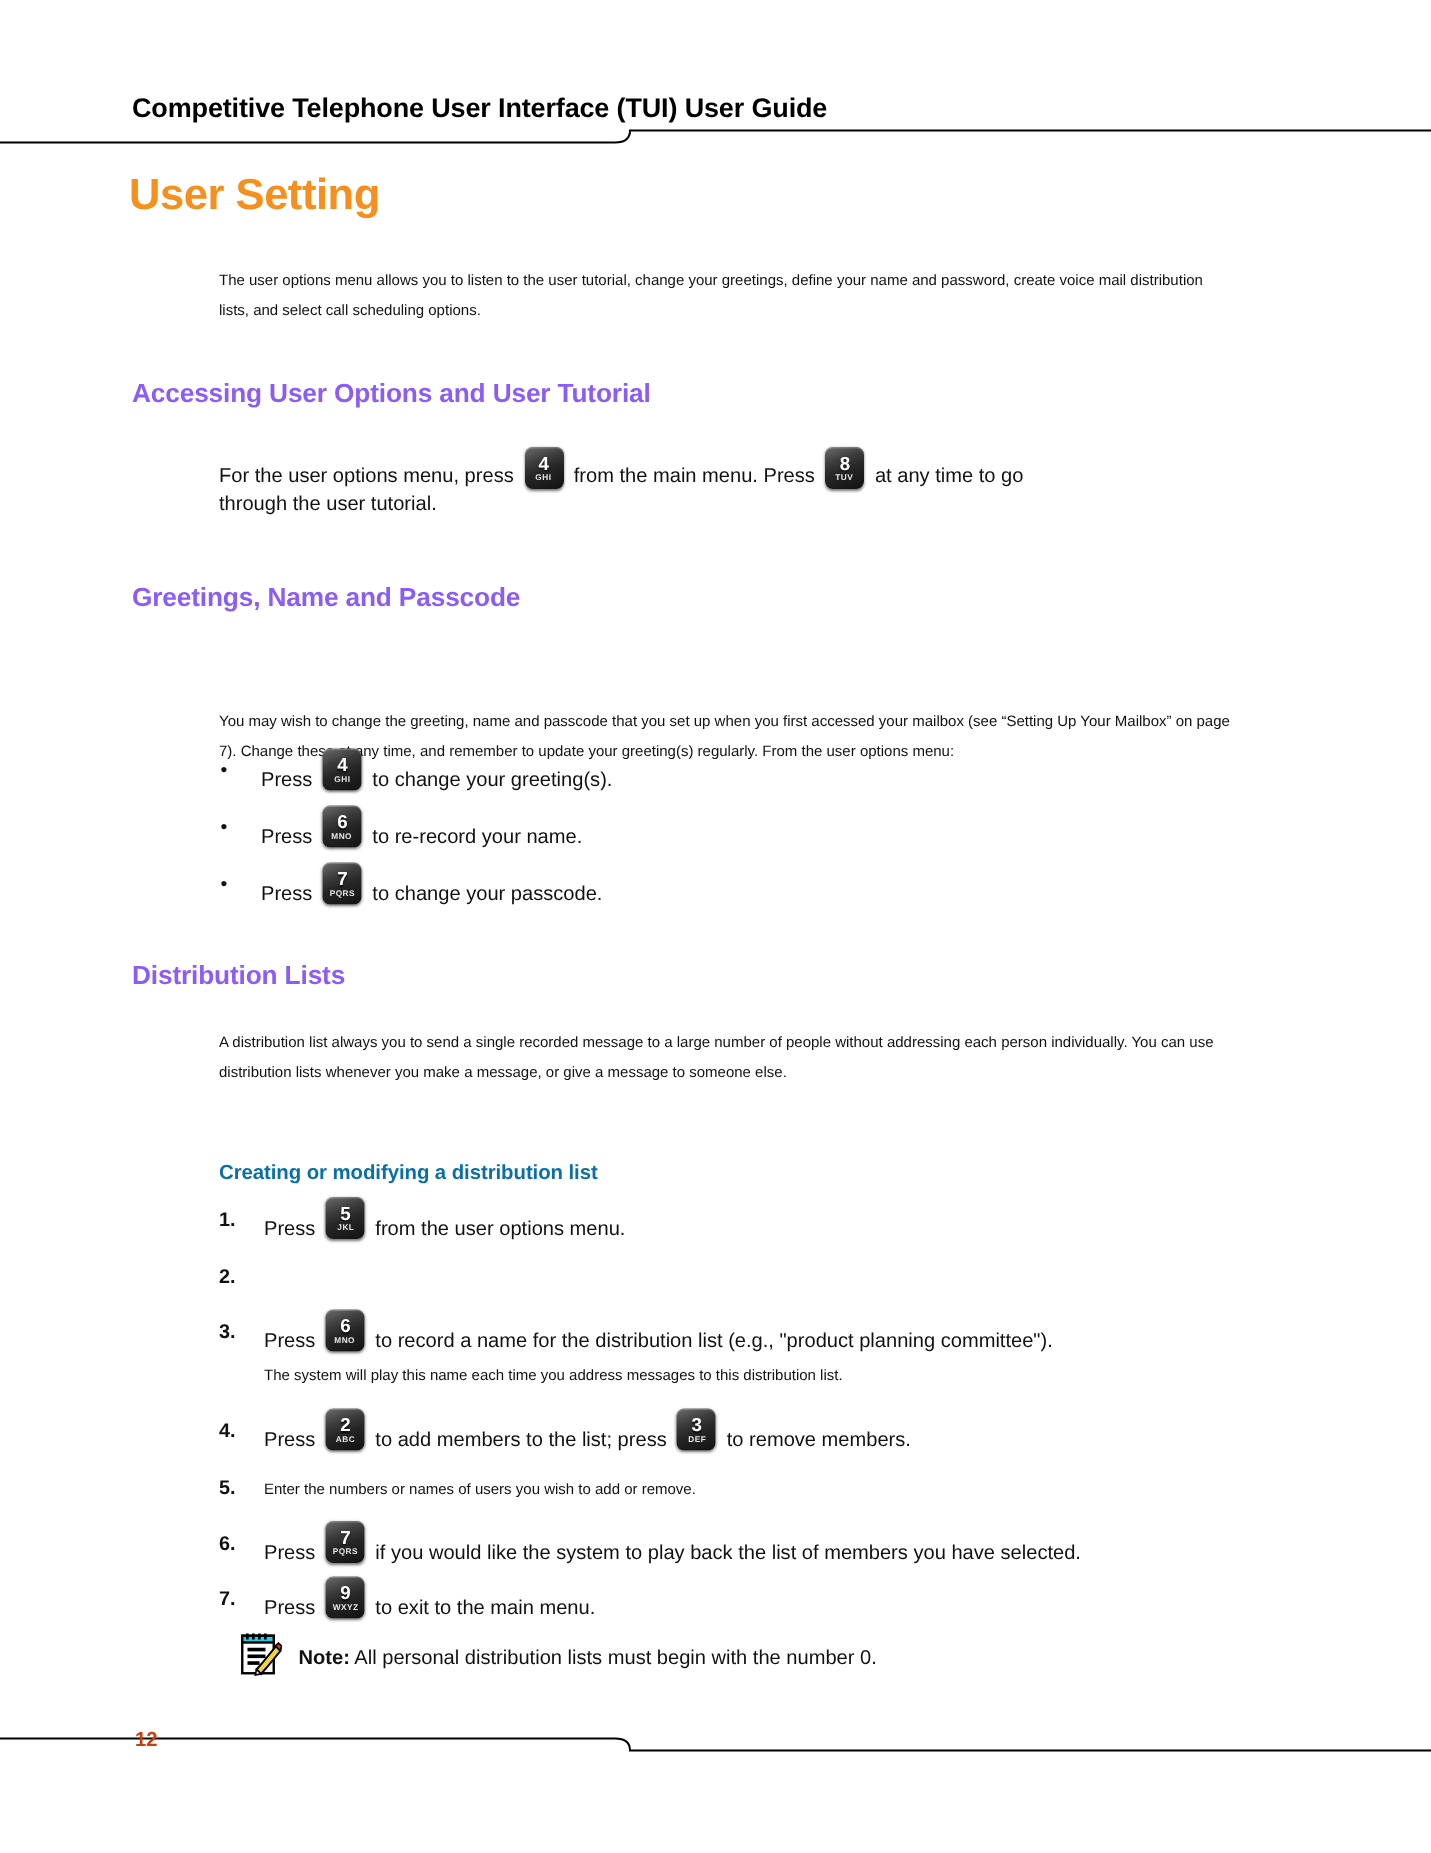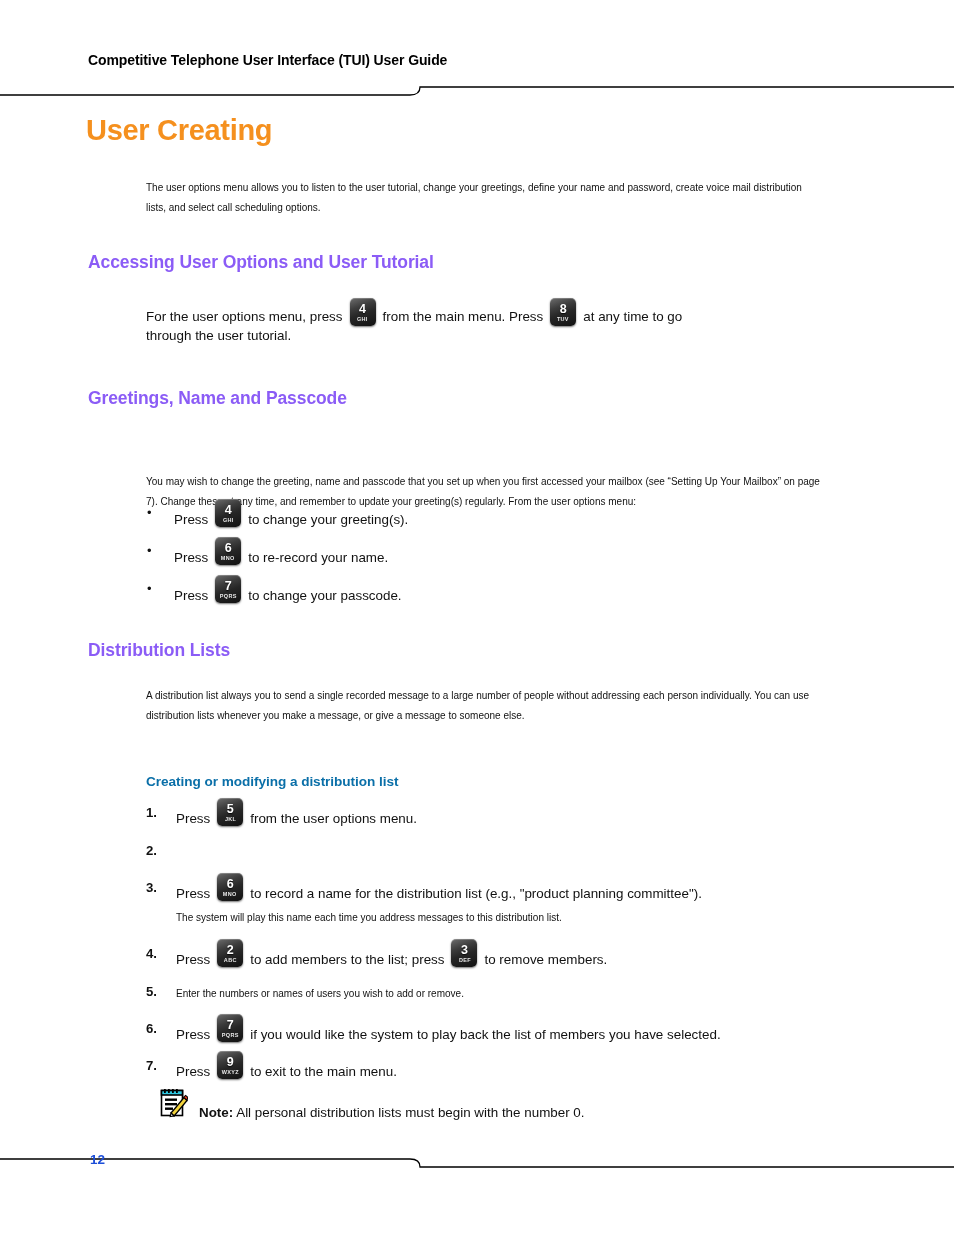--- a/index.html
+++ b/index.html
@@ -9,22 +9,22 @@
     font-family:"Liberation Sans","DejaVu Sans",sans-serif;
     color:#000;
     position:relative;
     overflow:hidden;
     -webkit-font-smoothing:antialiased;
   }
   .page{position:relative;width:954px;height:1235px;}
 
   
   .hdr-text{
-    position:absolute;left:88px;top:52px;
-    font-size:14px;font-weight:bold;letter-spacing:-0.1px;
+    position:absolute;left:88px;top:62px;
+    font-size:18px;font-weight:bold;letter-spacing:-0.1px;
     color:#000;white-space:nowrap;
   }
   
   .rule-head{position:absolute;left:0;top:78px;width:954px;height:22px;}
   .rule-foot{position:absolute;left:0;top:1155px;width:954px;height:22px;}
 
   
   .chapter-title{
     position:absolute;left:86px;top:114px;
     font-size:29px;font-weight:bold;
@@ -96,42 +96,42 @@
   .bullet-dot{
     position:absolute;
     font-size:13px;color:#111;
   }
   .num-lbl{
     position:absolute;
     font-size:13.2px;font-weight:bold;color:#111;
   }
 
   
-  .note-row{position:absolute;display:flex;align-items:flex-end;padding-left:16px;}
+  .note-row{position:absolute;display:flex;align-items:center;padding-left:16px;}
   .note-txt{font-size:13.4px;color:#111;line-height:19px;}
   .note-txt b{font-weight:bold;}
 
   
   .pageno{
     position:absolute;left:90px;top:1152px;
-    font-size:13.5px;font-weight:bold;color:#1d4ed8;
+    font-size:13.5px;font-weight:bold;color:#c2410c;
   }
 </style>
 </head>
 <body>
 
 <div class="page">
 
   <div class="hdr-text">Competitive Telephone User Interface (TUI) User Guide</div>
 
   <svg class="rule-head" viewBox="0 0 954 22" preserveAspectRatio="none">
     <path d="M0,17 L410,17 Q420,17 420,9 L954,9" fill="none" stroke="#000" stroke-width="1.3"></path>
   </svg>
 
-  <div class="chapter-title">User Creating</div>
+  <div class="chapter-title">User Setting</div>
 
   <div class="body-p" style="left:146px;top:178px;width:660px;">
     <span class="ln">The user options menu allows you to listen to the user tutorial, change your greetings, define</span>
     <span class="ln">your name and password, create voice mail distribution lists, and select call scheduling options.</span>
   </div>
 
   <div class="h2" style="top:252px;">Accessing User Options and User Tutorial</div>
 
   <div class="flow" style="left:146px;top:298px;width:680px;">
     <div class="rowline">

